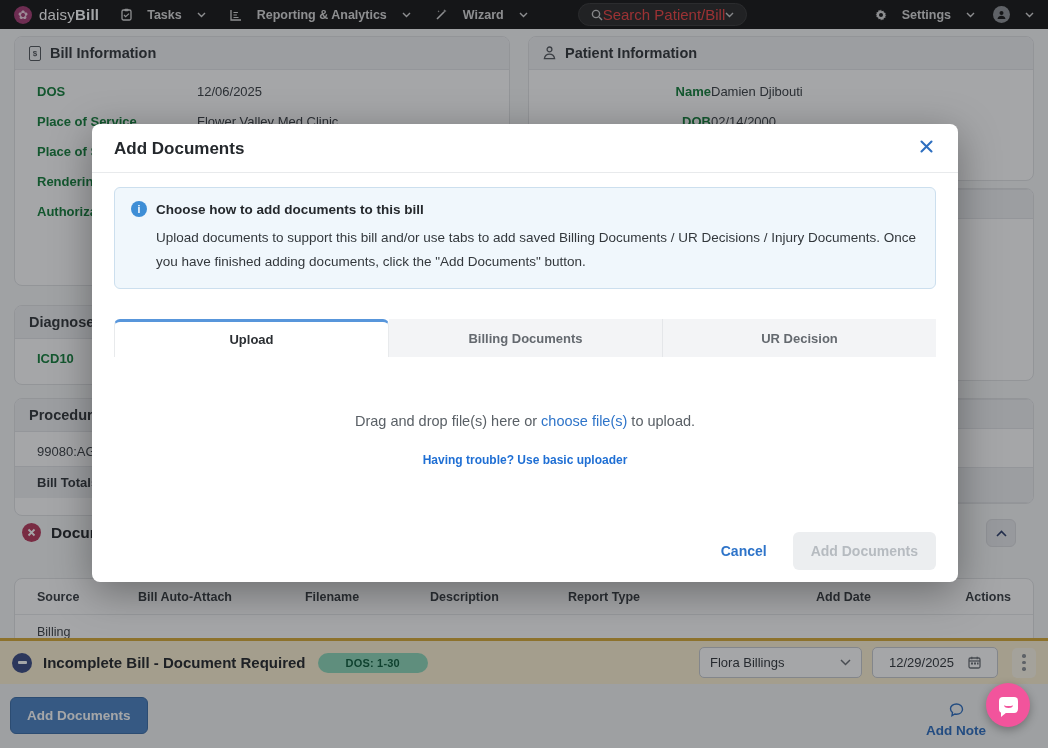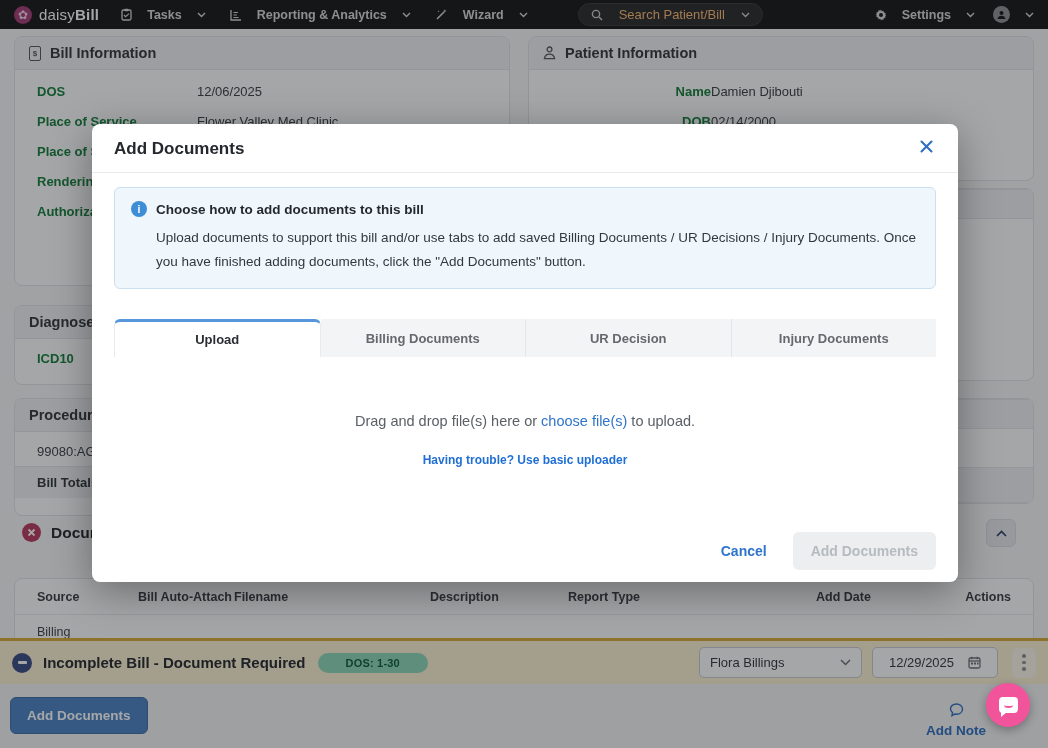--- a/index.html
+++ b/index.html
@@ -23,24 +23,24 @@
     display: flex; align-items: center; justify-content: center;
   }
   .brand-text { font-size: 15px; color: #fff; letter-spacing: .2px; }
   .brand-text b { font-weight: bold; }
   .nav-item {
     display: flex; align-items: center; gap: 15px; margin-right: 24px;
     font-size: 12.5px; font-weight: bold; color: #d9d9d9; cursor: pointer;
   }
   .nav-item svg { display: block; }
   .search-pill {
-    display: flex; align-items: center; gap: 16px;
+    display: flex; align-items: center; gap: 0;
     background: #2b2b2b; border: 1px solid #3a3a3a; border-radius: 13px;
     height: 23px; padding: 0 12px; margin-left: 26px;
-    font-size: 13px; color: #fdba74; cursor: pointer;
+    font-size: 15px; color: #ef4444; cursor: pointer;
   }
   .nav-right { margin-left: auto; display: flex; align-items: center; gap: 18px; }
   .avatar-circle {
     width: 17px; height: 17px; border-radius: 50%; background: #8f9296;
     display: flex; align-items: center; justify-content: center;
   }
   
   .page { position: absolute; top: 29px; left: 0; right: 0; bottom: 0; background: #f7f8f9; }
   .card { position: absolute; background: #fff; border: 1px solid #e2e4e6; border-radius: 8px; overflow: hidden; }
   .card-header {
@@ -66,21 +66,21 @@
     display: flex; align-items: center; justify-content: center;
   }
   .chev-up-btn {
     position: absolute; width: 30px; height: 28px; border-radius: 6px;
     background: #e9eaed; border: 1px solid #dcdee1;
     display: flex; align-items: center; justify-content: center; cursor: pointer;
   }
   
   .table-head { display: flex; padding: 11px 0 10px 22px; font-size: 12.5px; font-weight: bold; color: #3a3f44; border-bottom: 1px solid #e8eaec; }
   .table-row  { display: flex; padding: 10px 0 10px 22px; font-size: 12.5px; color: #3c4146; }
-  .col-source { width: 101px; } .col-baa { width: 96px; } .col-file { width: 196px; }
+  .col-source { width: 101px; } .col-baa { width: 96px; } .col-file { width: 196px; text-align: center; }
   .col-desc { width: 138px; } .col-rpt { width: 248px; } .col-date { width: 134px; }
   .col-act { flex: 1; text-align: right; padding-right: 22px; }
   
   .status-bar {
     position: absolute; left: 0; top: 609px; height: 46px; width: 1048px;
     background: #fdf2d4; border-top: 3px solid #d8ac38;
     display: flex; align-items: center; padding: 0 12px; z-index: 5;
   }
   .minus-circle {
     width: 20px; height: 20px; border-radius: 50%; background: #3c4c85;
@@ -419,21 +419,20 @@
       <span class="info-i">i</span>
       <span>Choose how to add documents to this bill</span>
     </div>
     <div class="info-body">Upload documents to support this bill and/or use tabs to add saved Billing Documents / UR Decisions / Injury Documents. Once you have finished adding documents, click the "Add Documents" button.</div>
   </div>
 
   <div class="tabs">
     <div class="tab active">Upload</div>
     <div class="tab">Billing Documents</div>
     <div class="tab">UR Decision</div>
-    <div class="tab">Injury Documents</div>
   </div>
 
   <div class="upload-pane">
     <div class="drop-line">
       <span>Drag and drop file(s) here or </span><a>choose file(s)</a><span> to upload.</span>
     </div>
     <div class="trouble-link">Having trouble? Use basic uploader</div>
   </div>
 
   <div class="modal-footer">

